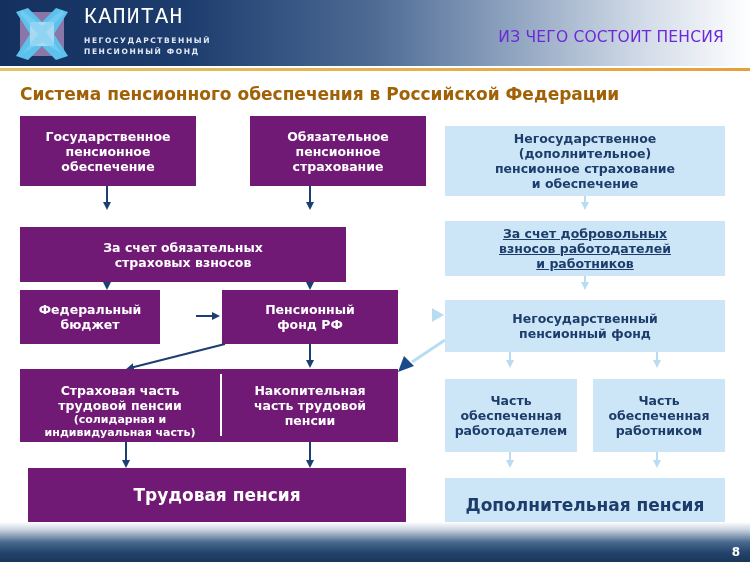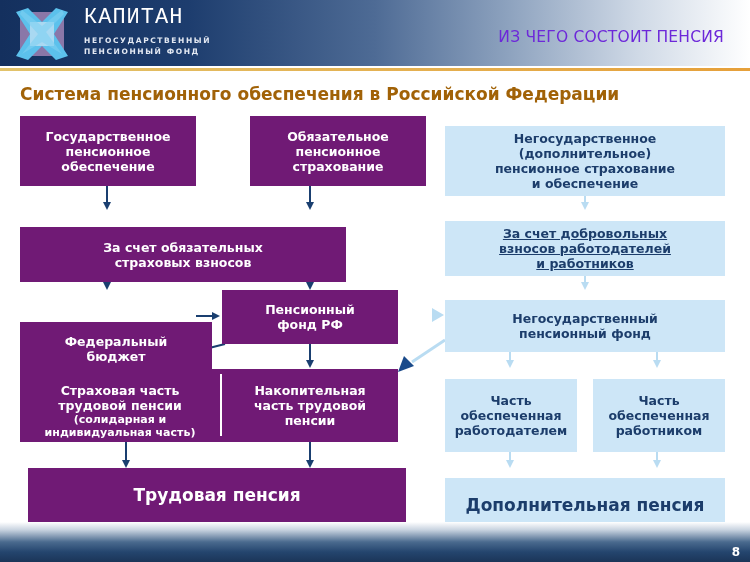--- a/index.html
+++ b/index.html
@@ -121,21 +121,21 @@
 </div>
 <div class="box dark" style="left:222px;top:116px;width:176px;height:70px;margin-left:28px;">
   <span class="t">Обязательное
 пенсионное
 страхование</span>
 </div>
 <div class="box dark" style="left:20px;top:211px;width:326px;height:55px;margin-top:16px;">
   <span class="t">За счет обязательных
 страховых взносов</span>
 </div>
-<div class="box dark" style="left:20px;top:290px;width:192px;height:54px;margin-top:32px;">
+<div class="box dark" style="left:20px;top:290px;width:140px;height:54px;">
   <span class="t">Федеральный
 бюджет</span>
 </div>
 <div class="box dark" style="left:222px;top:290px;width:176px;height:54px;">
   <span class="t">Пенсионный
 фонд РФ</span>
 </div>
 <div class="box dark" style="left:20px;top:369px;width:378px;height:73px;"></div>
 <div class="box" style="left:20px;top:369px;width:200px;height:84px;color:#fff;flex-direction:column;">
   <span class="t">Страховая часть

